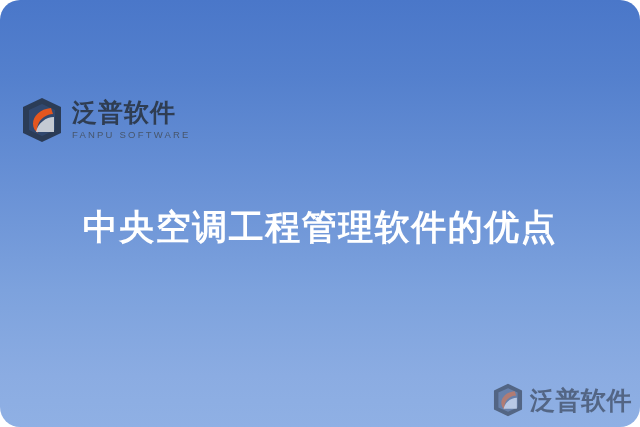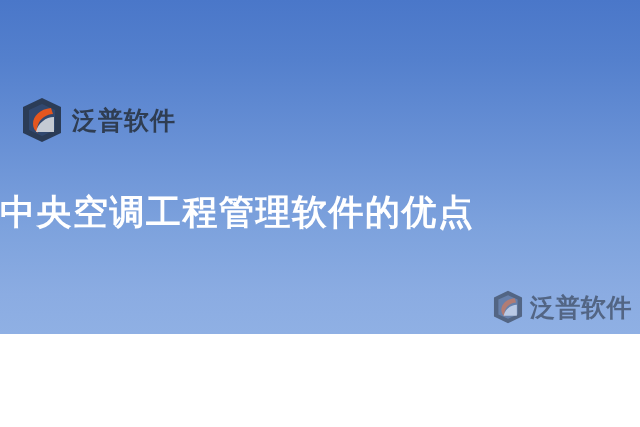--- a/index.html
+++ b/index.html
@@ -8,29 +8,30 @@
   }
   body {
     width: 640px;
     height: 427px;
     overflow: hidden;
     font-family: "Liberation Sans", "DejaVu Sans", sans-serif;
   }
   .poster {
     position: relative;
     width: 640px;
-    height: 334px;
+    height: 427px;
     background: linear-gradient(to bottom,
         #4a77c9 0%,
         #5480cd 18%,
         #6a92d6 45%,
         #7da2dd 68%,
         #8bacE2 88%,
         #8fb0e4 100%);
     overflow: hidden;
+    border-radius: 20px;
   }
   
   .brand-logo {
     position: absolute;
     left: 20px;
     top: 97px;
     display: flex;
     align-items: center;
     gap: 8px;
   }
@@ -59,22 +60,22 @@
     font-weight: 400;
     color: #47566c;
     letter-spacing: 2.2px;
     font-family: "Liberation Sans", sans-serif;
   }
   
   .headline {
     position: absolute;
     left: 0;
     right: 0;
-    top: 190px;
-    text-align: left;
+    top: 205px;
+    text-align: center;
     font-size: 35px;
     font-weight: 700;
     color: #ffffff;
     letter-spacing: 1.5px;
     line-height: 44px;
     white-space: nowrap;
     font-family: "DejaVu Sans", "Liberation Sans", sans-serif;
   }
   
   .watermark {
@@ -122,20 +123,21 @@
   <div class="brand-logo">
     <svg class="brand-mark" viewBox="0 0 44 46">
       <path d="M22 1 L41 10 L41 36 L22 45 L3 36 L3 10 Z" fill="#2b3c57"></path>
       <path d="M22 7 L35 13 L35 33 L22 39 L9 33 L9 13 Z" fill="#4a77c9" opacity="0.22"></path>
       <path d="M31 11 C20 12 13 19 13 27 C13 31 15 34 18 36 C16 31 18 24 24 20 C27 18 30 17 33 17 Z" fill="#e4561f"></path>
       <path d="M34 20 C26 20 18 26 16 35 L34 35 Z" fill="#ffffff" opacity="0.85"></path>
       <path d="M34 20 C26 20 18 26 16 35 L34 35 Z" fill="#2b3c57" opacity="0.15"></path>
     </svg>
     <div class="brand-text">
       <div class="brand-cn">泛普软件</div>
+      <div class="brand-en">FANPU SOFTWARE</div>
     </div>
   </div>
 
   <div class="headline">中央空调工程管理软件的优点</div>
 
   <div class="watermark">
     <div class="wm-row">
       <svg class="wm-mark" viewBox="0 0 44 46">
         <path d="M22 1 L41 10 L41 36 L22 45 L3 36 L3 10 Z" fill="#3d4a60"></path>
         <path d="M22 7 L35 13 L35 33 L22 39 L9 33 L9 13 Z" fill="#7ea0d9" opacity="0.45"></path>

